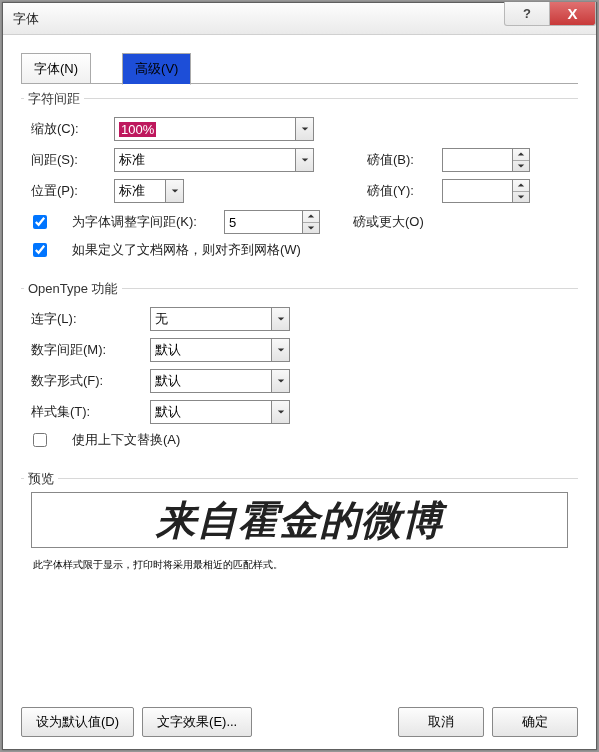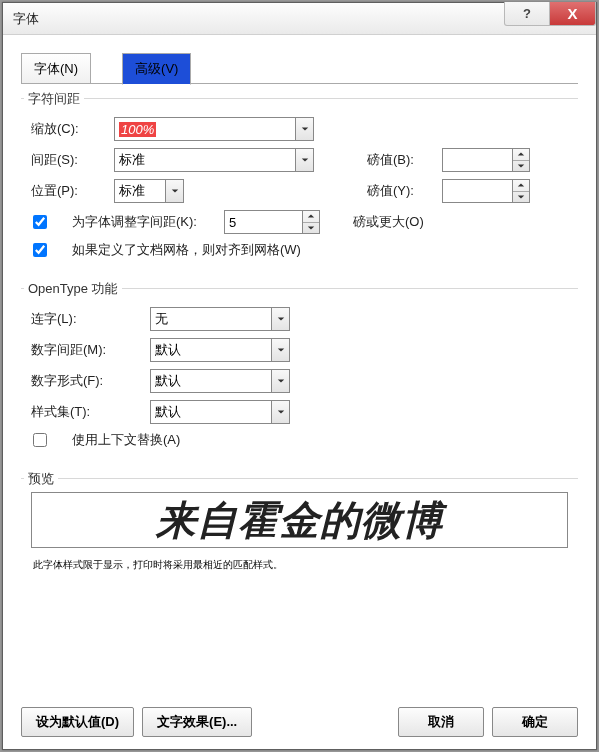--- a/index.html
+++ b/index.html
@@ -19,31 +19,31 @@
 .group { position: relative; margin: 14px 0 8px 0; padding: 12px 10px 8px 10px; }
 .group-title { position: absolute; top: -8px; left: 3px; background: #fff; padding: 0 4px; font-size: 13px; color: #333; }
 .group-line { position: absolute; top: 0; left: 0; right: 0; height: 1px; background: #d8d8d8; }
 .row { display: flex; align-items: center; margin: 7px 0; font-size: 13px; gap: 19px; }
 .label { display: inline-block; color: #222; }
 .combo, .input-num { height: 24px; border: 1px solid #888; background: #fff; font-size: 13px; padding: 0 4px; display: flex; align-items: center; position: relative; }
 .combo { justify-content: space-between; }
 .combo-arrow { width: 18px; height: 100%; border-left: 1px solid #888; display: flex; align-items: center; justify-content: center; margin-right: -4px; background: linear-gradient(#f8f8f8,#e4e4e4); }
 .combo-arrow svg, .spin svg { width: 8px; height: 8px; }
 .sel-text { flex: 1; }
-.highlighted { background: #ef4444; color: #fff; padding: 0 2px; font-style: italic; }
+.highlighted { background: #be185d; color: #fff; padding: 0 2px; }
 input[type=checkbox] { margin: 0 6px 0 2px; width: 14px; height: 14px; }
 .spin-wrap { display: flex; height: 24px; }
 .spin-input { width: 70px; border: 1px solid #888; border-right: none; padding: 0 4px; font-size: 13px; }
 .spin { width: 18px; border: 1px solid #888; display: flex; flex-direction: column; background: linear-gradient(#f8f8f8,#e4e4e4); }
 .spin div { flex: 1; display: flex; align-items: center; justify-content: center; border-bottom: 1px solid #aaa; }
 .spin div:last-child { border-bottom: none; }
 .preview-box { margin: 2px 0 10px 0; height: 56px; border: 1px solid #888; background: #fff; display: flex; align-items: center; justify-content: center; font-size: 40px; font-weight: 900; color: #222; font-family: "Microsoft YaHei","SimHei",sans-serif; letter-spacing: 1px; font-style: italic; }
 .note { font-size: 10px; color: #000000; margin: 6px 0 0 2px; }
 .footer { position: absolute; bottom: 12px; left: 18px; right: 18px; display: flex; gap: 8px; }
-.btn { height: 30px; padding: 0 14px; font-size: 13px; border: 1px solid #888; background: linear-gradient(#fdfdfd,#e6e6e6); display: flex; align-items: center; justify-content: center; border-radius: 2px; font-weight: bold; }
+.btn { height: 30px; padding: 0 14px; font-size: 13px; border: 1px solid #888; background: linear-gradient(#fdfdfd,#e6e6e6); display: flex; align-items: center; justify-content: center; border-radius: 2px; }
 .footer-spacer { flex: 1; }
 </style>
 </head>
 <body>
 
 <div class="dialog">
   <div class="titlebar">
     <span>字体</span>
     <div class="title-controls">
       <div class="help-btn">

